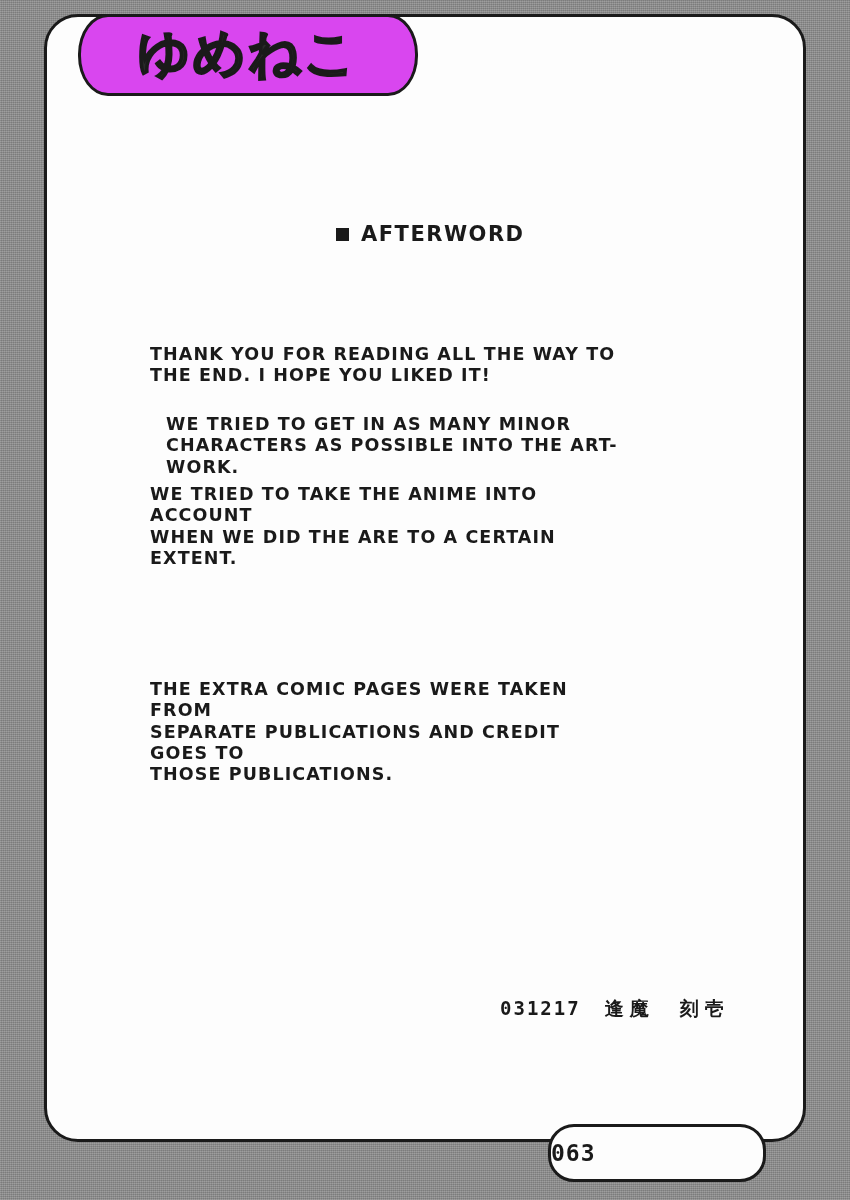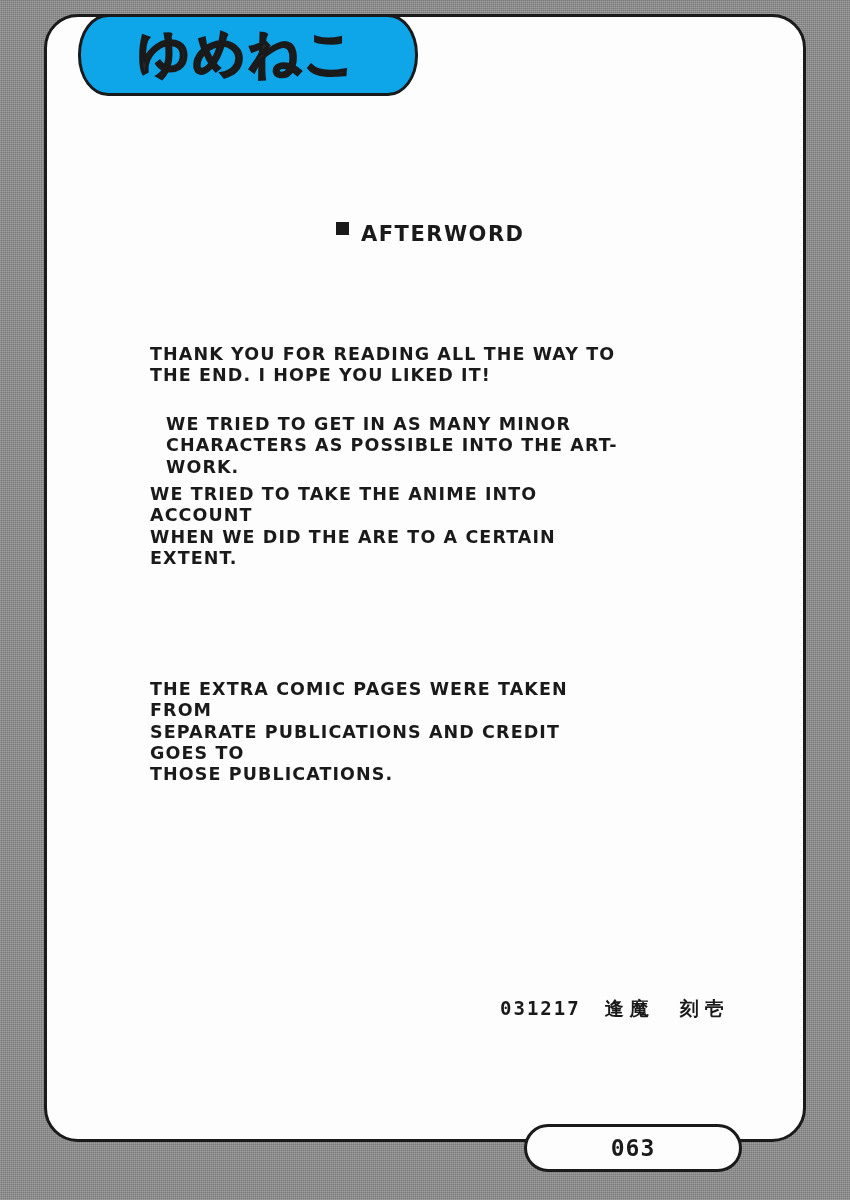--- a/index.html
+++ b/index.html
@@ -38,21 +38,21 @@
     box-sizing: border-box;
   }
 
   
   #logo-blob {
     position: absolute;
     left: 78px;
     top: 14px;
     width: 340px;
     height: 82px;
-    background: #0ea5e9;
+    background: #d946ef;
     border: 3px solid #1a1a1a;
     border-radius: 30px / 40px;
     box-sizing: border-box;
     display: flex;
     align-items: center;
     justify-content: center;
     overflow: hidden;
   }
   #logo-text {
     font-family: "DejaVu Sans", sans-serif;
@@ -61,31 +61,31 @@
     color: #2a2a2a;
     letter-spacing: 2px;
     -webkit-text-stroke: 2px #1a1a1a;
     line-height: 1;
     transform: translateY(-2px);
   }
 
   
   #page-number-tab {
     position: absolute;
-    left: 524px;
+    left: 548px;
     top: 1124px;
     width: 218px;
-    height: 48px;
+    height: 58px;
     background: #fdfdfd;
     border: 3px solid #1a1a1a;
     border-radius: 26px;
     box-sizing: border-box;
     display: flex;
     align-items: center;
-    justify-content: center;
+    justify-content: flex-start;
   }
   #page-number-text {
     font-family: "DejaVu Sans Mono", monospace;
     font-size: 23px;
     font-weight: bold;
     color: #1a1a1a;
     letter-spacing: 1px;
   }
 
   
@@ -95,20 +95,21 @@
     top: 0;
     width: 100%;
     height: 100%;
   }
 
   .heading-row {
     position: absolute;
     left: 336px;
     top: 222px;
     display: flex;
+    align-items: center;
     gap: 12px;
   }
   .bullet {
     width: 13px;
     height: 13px;
     background: #1a1a1a;
     flex: 0 0 auto;
   }
   .bullet.big {
     width: 15px;

